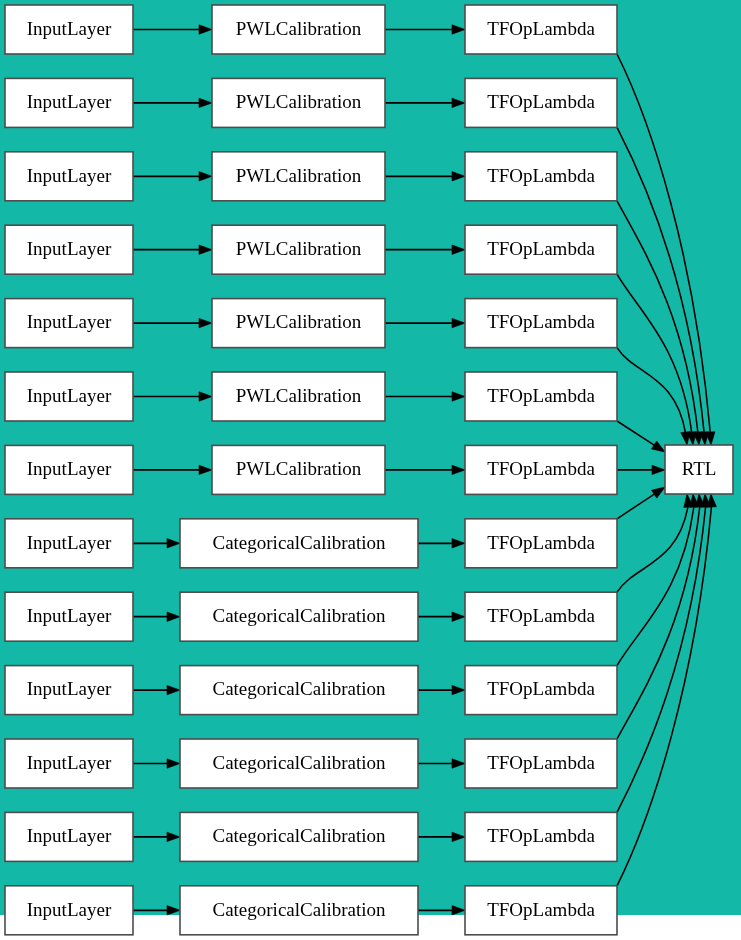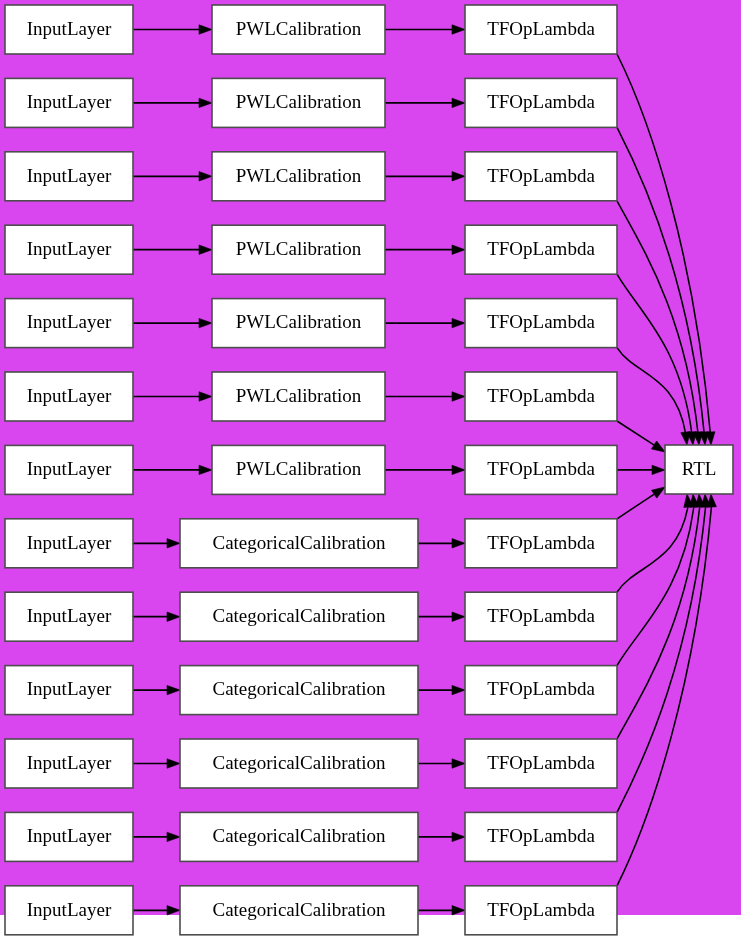--- a/index.html
+++ b/index.html
@@ -10,21 +10,21 @@
   body {
     width: 741px;
     height: 940px;
     overflow: hidden;
     font-family: "Liberation Serif", "DejaVu Serif", serif;
   }
   #graph-root {
     position: relative;
     width: 741px;
     height: 915px;
-    background: #d946ef;
+    background: #14b8a6;
   }
   #graph-svg {
     position: absolute;
     top: 0;
     left: 0;
     width: 741px;
     height: 940px;
     display: block;
   }
   .node-box {

